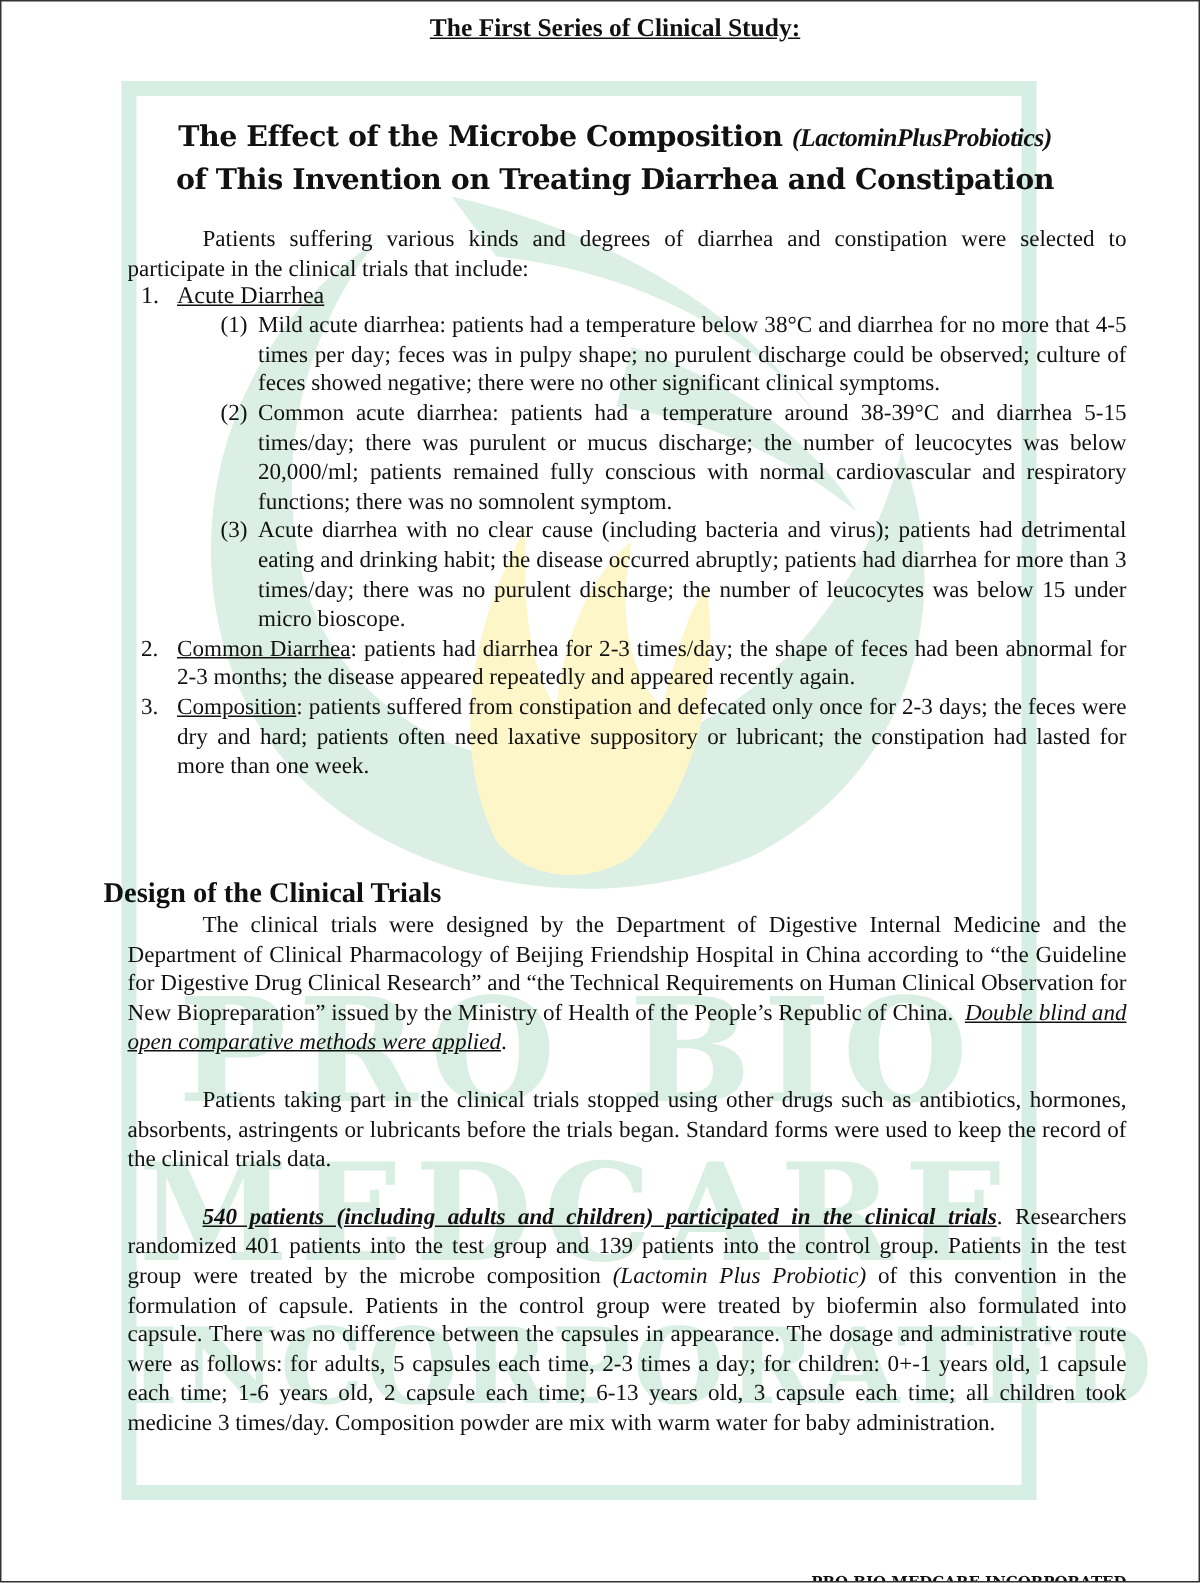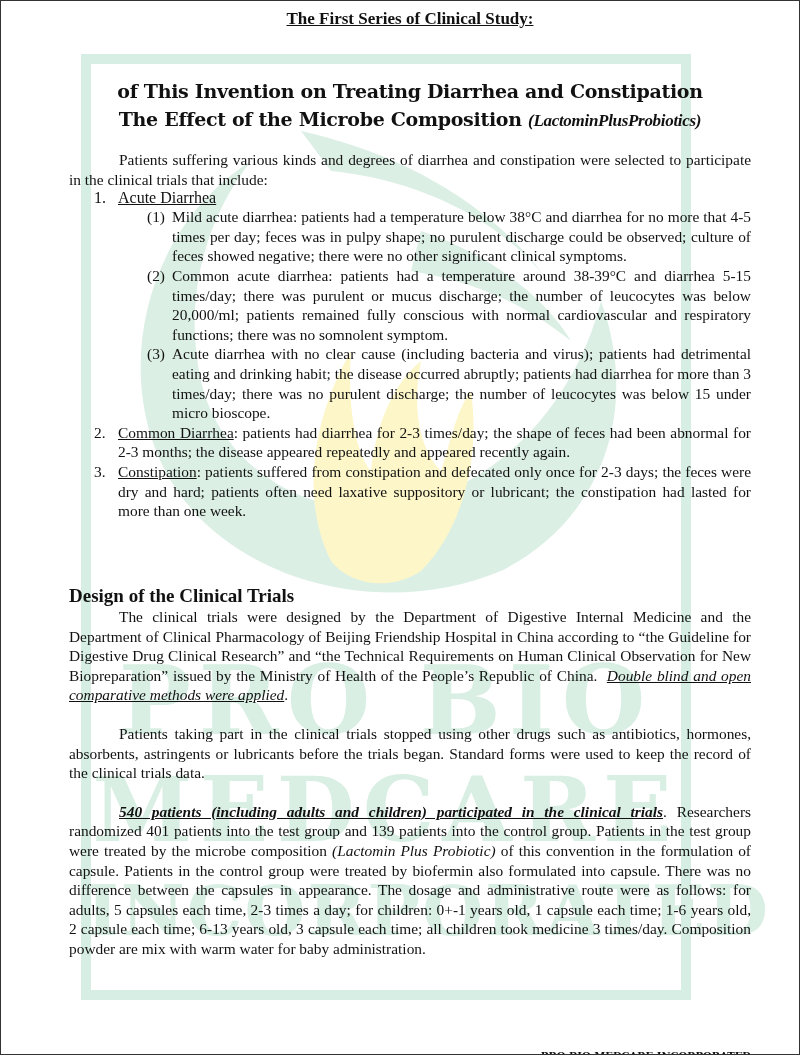--- a/index.html
+++ b/index.html
@@ -31,21 +31,21 @@
   .main-title {
     position: absolute; top: 76px; left: 0; width: 682px; text-align: center;
     font-family: "DejaVu Serif", serif; font-weight: bold; font-size: 19px; line-height: 28px;
     letter-spacing: -0.3px;
   }
   .main-title .it { font-family: "Liberation Serif", serif; font-style: italic; font-weight: bold; font-size: 17px; }
   h2 {
     margin: 0; font-family: "Liberation Serif", serif; font-weight: bold; font-size: 19px; line-height: 22px;
   }
   p, .li { margin: 0; font-size: 15.4px; line-height: 19.6px; text-align: justify; }
-  .indent { text-indent: 50px; }
+  .indent { text-indent: 50px; margin-left: 16px; }
   .sec1 { position: absolute; top: 149px; left: 0; width: 682px; }
   .sec2 { position: absolute; top: 584px; left: 0; width: 682px; }
   .list1 { margin-left: 25px; }
   .row { display: flex; }
   .num { width: 24px; flex: none; }
   .sub { margin-left: 78px; }
   .subnum { width: 25px; flex: none; margin-left: -25px; }
   .u { text-decoration: underline; }
   .ui { text-decoration: underline; font-style: italic; }
   .bu { text-decoration: underline; font-weight: bold; font-style: italic; }
@@ -71,25 +71,25 @@
   </svg>
   <div class="wm-frame"></div>
   <div class="wm-text" style="top:760px; font-size:90px; line-height:96px;">MEDCARE</div>
   <div class="wm-text" style="top:650px; font-size:96px; line-height:100px;">PRO BIO</div>
   <div class="wm-text" style="top:870px; font-size:70px; line-height:80px; letter-spacing:2px;">INCORPORATED</div>
 
   <div class="content">
     <div class="series-title">The First Series of Clinical Study:</div>
 
     <div class="main-title">
-      <div>of This Invention on Treating Diarrhea and Constipation</div>
       <div>
         <span>The Effect of the Microbe Composition</span>
         <span class="it">(LactominPlusProbiotics)</span>
       </div>
+      <div>of This Invention on Treating Diarrhea and Constipation</div>
     </div>
 
     <div class="sec1">
       <p class="indent">Patients suffering various kinds and degrees of diarrhea and constipation were selected to participate in the clinical trials that include:</p>
 
       <div class="list1">
         <div class="row">
           <span class="num">1.</span>
           <span class="u">Acute Diarrhea</span>
         </div>
@@ -106,21 +106,21 @@
             <span class="subnum">(3)</span>
             <span>Acute diarrhea with no clear cause (including bacteria and virus); patients had detrimental eating and drinking habit; the disease occurred abruptly; patients had diarrhea for more than 3 times/day; there was no purulent discharge; the number of leucocytes was below 15 under micro bioscope.</span>
           </div>
         </div>
         <div class="row li">
           <span class="num">2.</span>
           <span><span class="u">Common Diarrhea</span><span>: patients had diarrhea for 2-3 times/day; the shape of feces had been abnormal for 2-3 months; the disease appeared repeatedly and appeared recently again.</span></span>
         </div>
         <div class="row li">
           <span class="num">3.</span>
-          <span><span class="u">Constipation</span><span>: patients suffered from constipation and defecated only once for 2-3 days; the feces were dry and hard; patients often need laxative suppository or lubricant; the constipation had lasted for more than one week.</span></span>
+          <span><span class="u">Composition</span><span>: patients suffered from constipation and defecated only once for 2-3 days; the feces were dry and hard; patients often need laxative suppository or lubricant; the constipation had lasted for more than one week.</span></span>
         </div>
       </div>
     </div>
 
     <div class="sec2">
       <h2>Design of the Clinical Trials</h2>
       <p class="indent"><span>The clinical trials were designed by the Department of Digestive Internal Medicine and the Department of Clinical Pharmacology of Beijing Friendship Hospital in China according to “the Guideline for Digestive Drug Clinical Research” and “the Technical Requirements on Human Clinical Observation for New Biopreparation” issued by the Ministry of Health of the People’s Republic of China.</span>&nbsp; <span class="ui">Double blind and open comparative methods were applied</span><span>.</span></p>
       <div class="gap"></div>
       <p class="indent">Patients taking part in the clinical trials stopped using other drugs such as antibiotics, hormones, absorbents, astringents or lubricants before the trials began. Standard forms were used to keep the record of the clinical trials data.</p>
       <div class="gap"></div>

